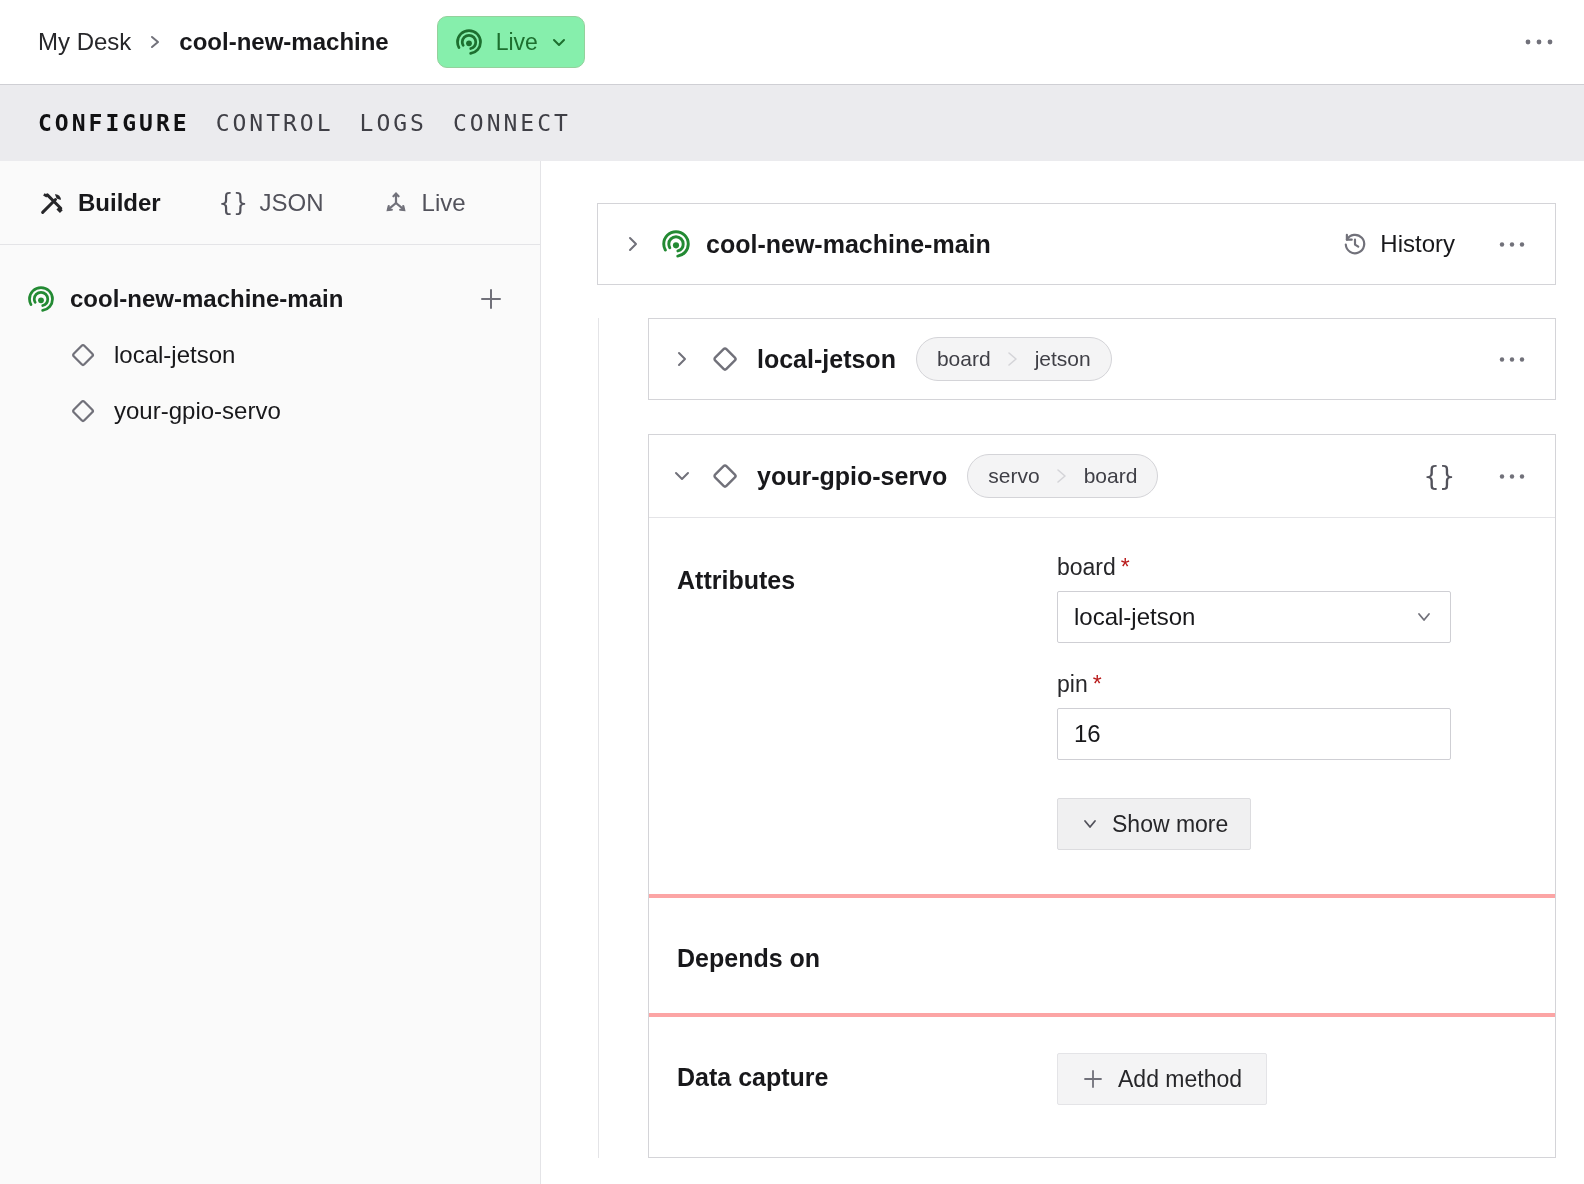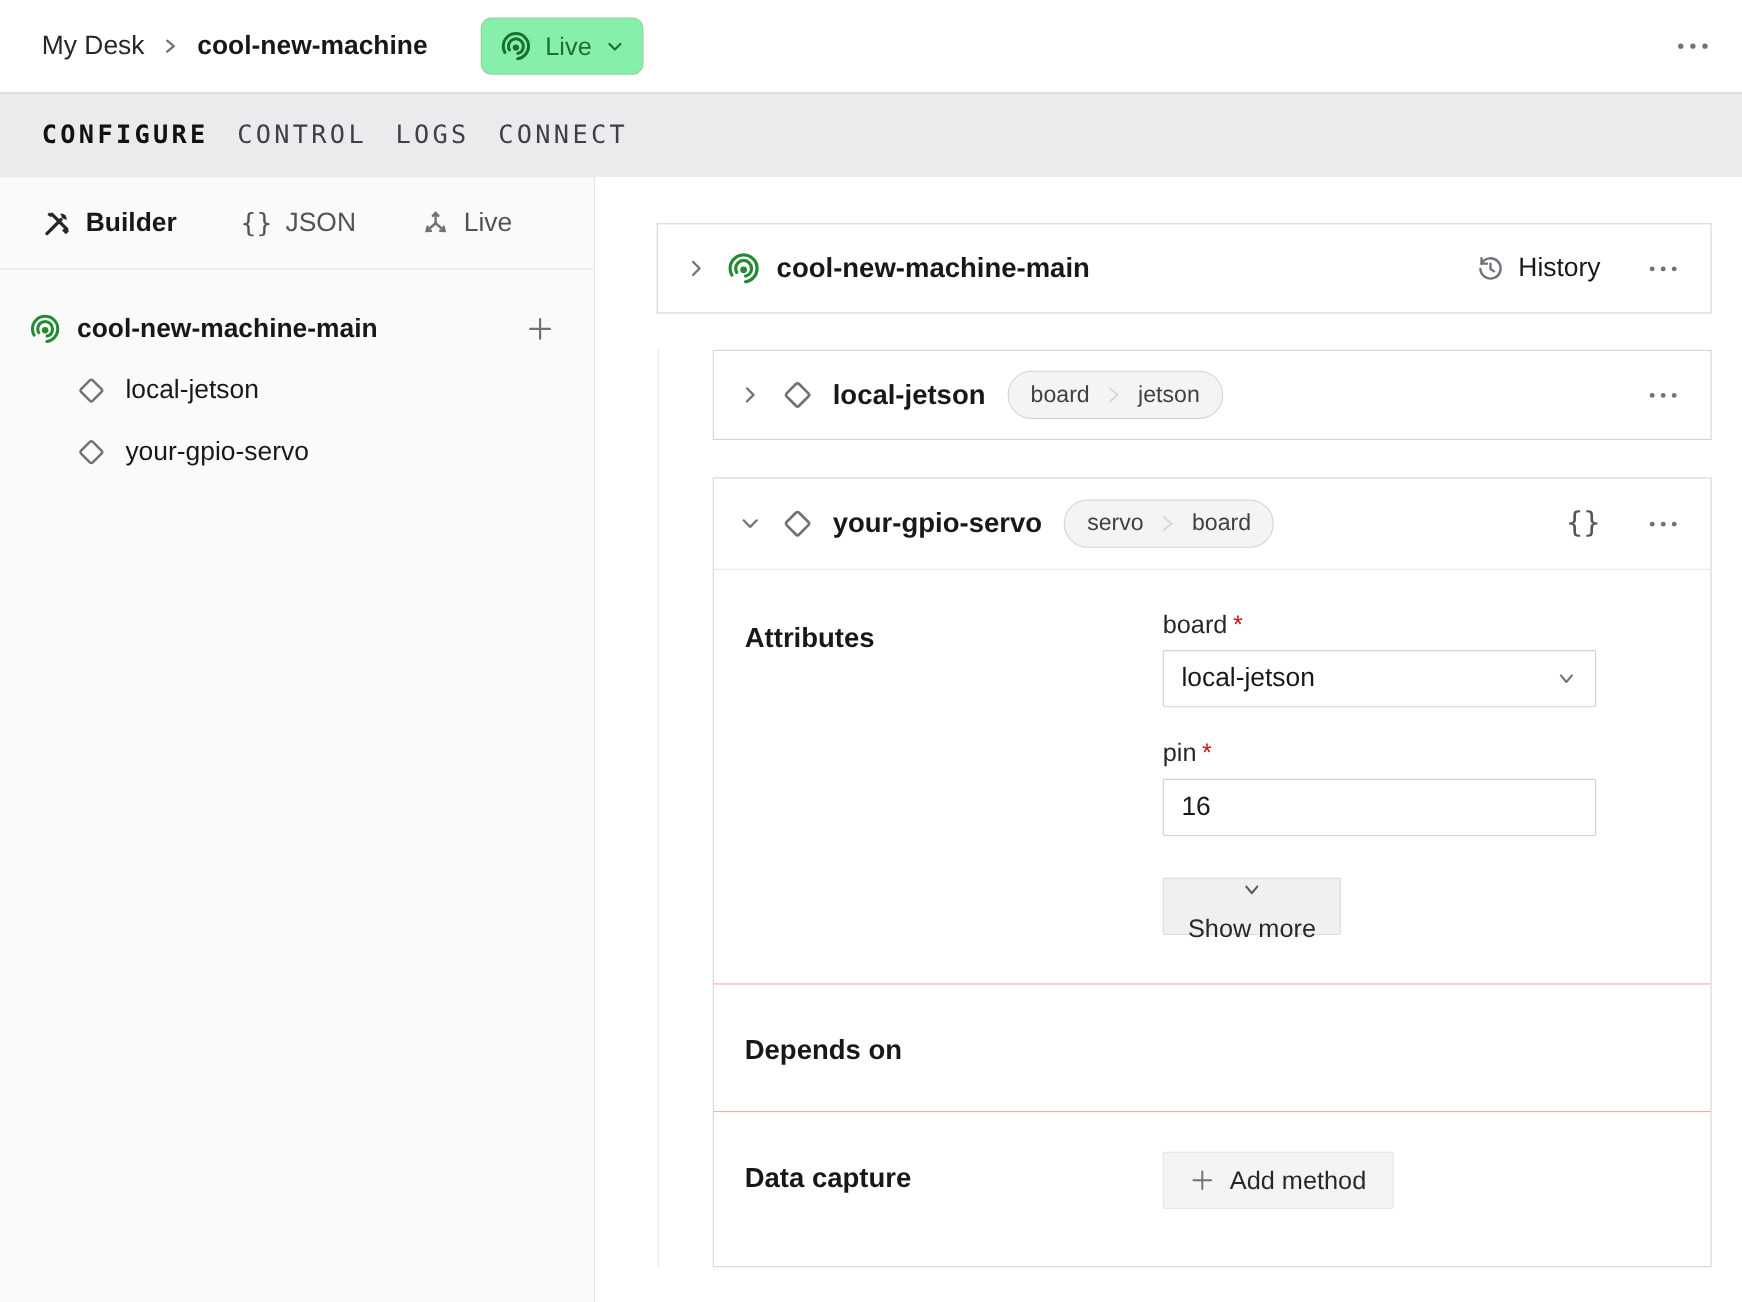--- a/index.html
+++ b/index.html
@@ -58,34 +58,34 @@
   .comp-head { height:80px; display:flex; align-items:center; padding:0 28px 0 22px; }
   .comp-name { font-size:25px; font-weight:700; margin-left:16px; }
   .pill { display:flex; align-items:center; margin-left:20px; background:#f4f4f5;
     border:1px solid #d4d4d8; border-radius:999px; height:44px; padding:0 4px; }
   .pill span { font-size:21px; color:#3f3f46; padding:0 16px; }
   .pill .pill-sep { padding:0; display:flex; align-items:center; }
   .braces-btn { font-family:"DejaVu Sans Mono", monospace; font-size:26px; color:#52525b; cursor:pointer; }
   .expanded .comp-head { border-bottom:1px solid #e4e4e7; height:83px; }
 
   .section { display:flex; padding:36px 28px 44px 28px; }
-  .section + .section { border-top:1px solid #fca5a5; }
+  .section + .section { border-top:4px solid #fca5a5; }
   .section-label { width:380px; font-size:25px; font-weight:700; padding-top:12px; flex-shrink:0; }
   .fields { width:394px; }
   .field { margin-bottom:28px; }
   .field-label { font-size:23px; color:#27272a; margin-bottom:10px; }
   .req { color:#b91c1c; margin-left:5px; }
   .select, .text-input { width:394px; height:52px; border:1px solid #cfcfd4; border-radius:2px;
     background:#fff; display:flex; align-items:center; justify-content:space-between;
     padding:0 16px; font-size:24px; cursor:pointer; }
   .text-input { font-family:"Liberation Sans", sans-serif; color:#18181b; cursor:text; }
   .placeholder { color:#a1a1aa; }
   .showmore-btn { margin-top:38px; display:flex; align-items:center; gap:12px;
     background:#f0f0f1; border:1px solid #dcdcdf; border-radius:2px;
-    height:52px; padding:0 22px; font-size:23px; color:#27272a; cursor:pointer; width:max-content;flex-direction:column; }
+    height:52px; padding:0 22px; font-size:23px; color:#27272a; cursor:pointer; width:max-content; }
   .depends .section-label, .capture .section-label { padding-top:10px; }
   .depends { padding-bottom:40px; }
   .capture { padding-bottom:52px; }
   .addmethod-btn { display:flex; align-items:center; gap:14px; background:#f4f4f5;
     border:1px solid #e4e4e7; border-radius:2px; height:52px; padding:0 24px;
     font-size:23px; color:#27272a; cursor:pointer; width:max-content; }
 
   svg { display:block; }
 </style>
 </head>

